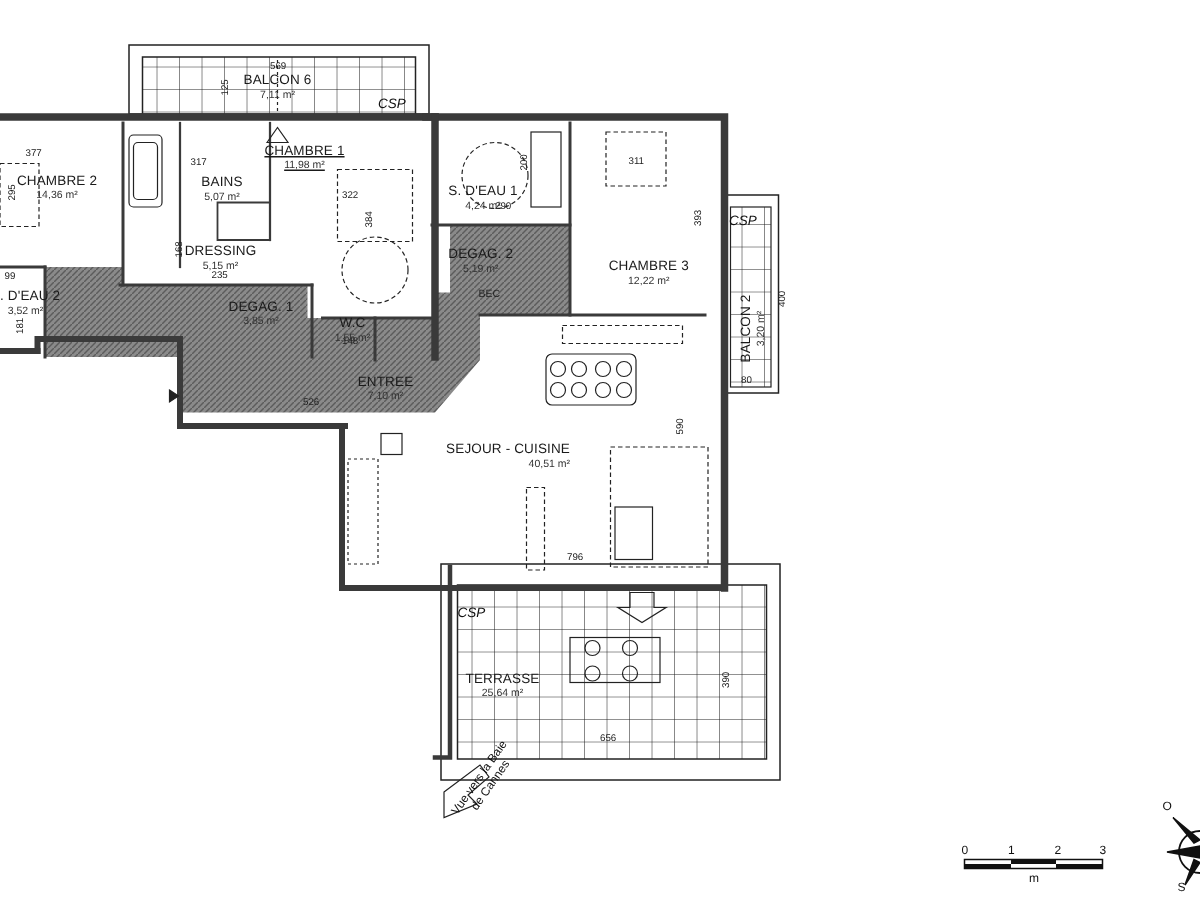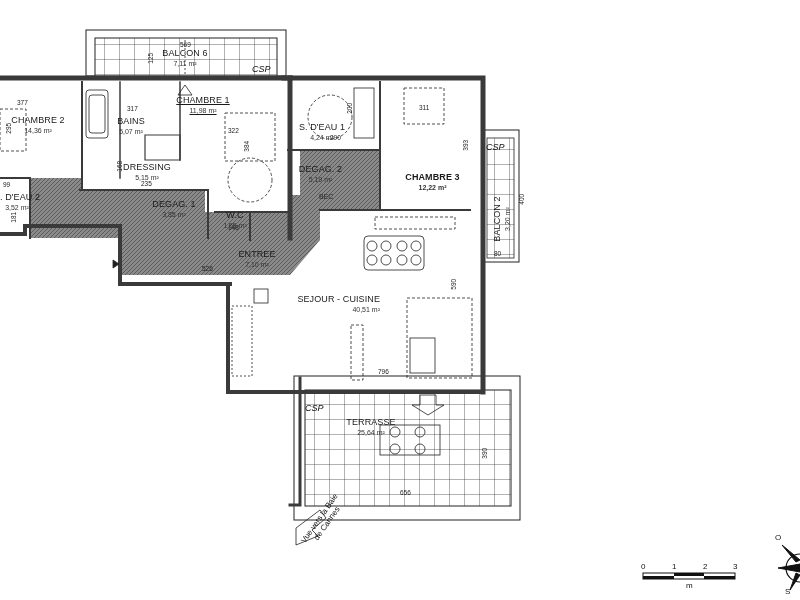--- a/index.html
+++ b/index.html
@@ -119,21 +119,21 @@
     <path d="M782,545 L800,560 L796,562 Z"></path>
     <path d="M778,568 L800,564 L800,572 Z"></path>
     <path d="M790,590 L800,575 L796,573 Z"></path>
   </g>
 </svg>
 
 <div class="lbl" style="left:8px;top:116px;width:60px;">
     <div class="rn">CHAMBRE 2</div>
     <div class="ra">14,36 m²</div>
   </div>
-<div class="lbl" style="left:106px;top:117px;width:50px;">
+<div class="lbl" style="left:123px;top:117px;width:50px;">
     <div class="rn">BAINS</div>
     <div class="ra">5,07 m²</div>
   </div>
 <div class="lbl" style="left:117px;top:163px;width:60px;">
     <div class="rn">DRESSING</div>
     <div class="ra">5,15 m²</div>
   </div>
 <div class="lbl" style="left:168px;top:96px;width:70px;text-decoration:underline;">
     <div class="rn">CHAMBRE 1</div>
     <div class="ra">11,98 m²</div>
@@ -155,37 +155,37 @@
     <div class="ra">7,10 m²</div>
   </div>
 <div class="lbl" style="left:292px;top:123px;width:60px;text-align:center;">
     <div class="rn">S. D'EAU 1</div>
     <div class="ra">4,24 m²</div>
   </div>
 <div class="lbl" style="left:293px;top:165px;width:55px;">
     <div class="rn">DEGAG. 2</div>
     <div class="ra">5,19 m²</div>
   </div>
-<div class="lbl" style="left:400px;top:173px;width:65px;font-weight:bold;">
+<div class="lbl" style="left:400px;top:173px;width:65px;">
     <div class="rn">CHAMBRE 3</div>
     <div class="ra">12,22 m²</div>
   </div>
 <div class="lbl" style="left:290px;top:295px;width:90px;text-align:right;">
     <div class="rn">SEJOUR - CUISINE</div>
     <div class="ra">40,51 m²</div>
   </div>
 <div class="lbl" style="left:160px;top:49px;width:50px;">
     <div class="rn">BALCON 6</div>
     <div class="ra">7,11 m²</div>
   </div>
 <div class="lbl vert" style="left:474px;top:210px;width:56px;">
     <div class="rn">BALCON 2</div>
     <div class="ra">3,20 m²</div>
   </div>
-<div class="lbl" style="left:305px;top:418px;width:60px;padding-left:36px;">
+<div class="lbl" style="left:305px;top:448px;width:60px;">
     <div class="rn">TERRASSE</div>
     <div class="ra">25,64 m²</div>
   </div>
 
 <div class="dim" style="left:180px;top:42px;">569</div>
 <div class="dim vert" style="left:146px;top:55px;">125</div>
 <div class="dim" style="left:17px;top:100px;">377</div>
 <div class="dim vert" style="left:4px;top:125px;">295</div>
 <div class="dim" style="left:127px;top:106px;">317</div>
 <div class="dim" style="left:228px;top:128px;">322</div>

